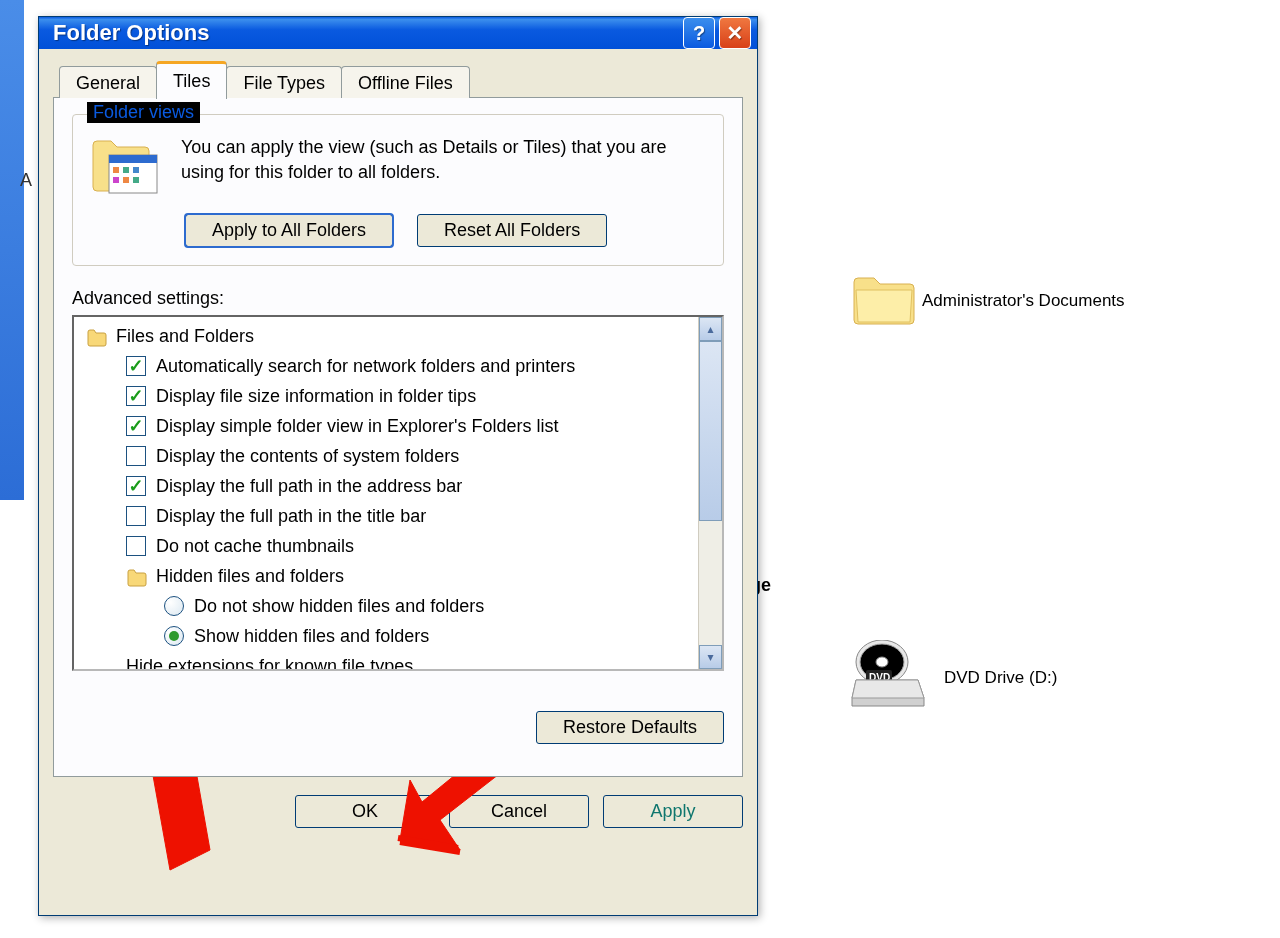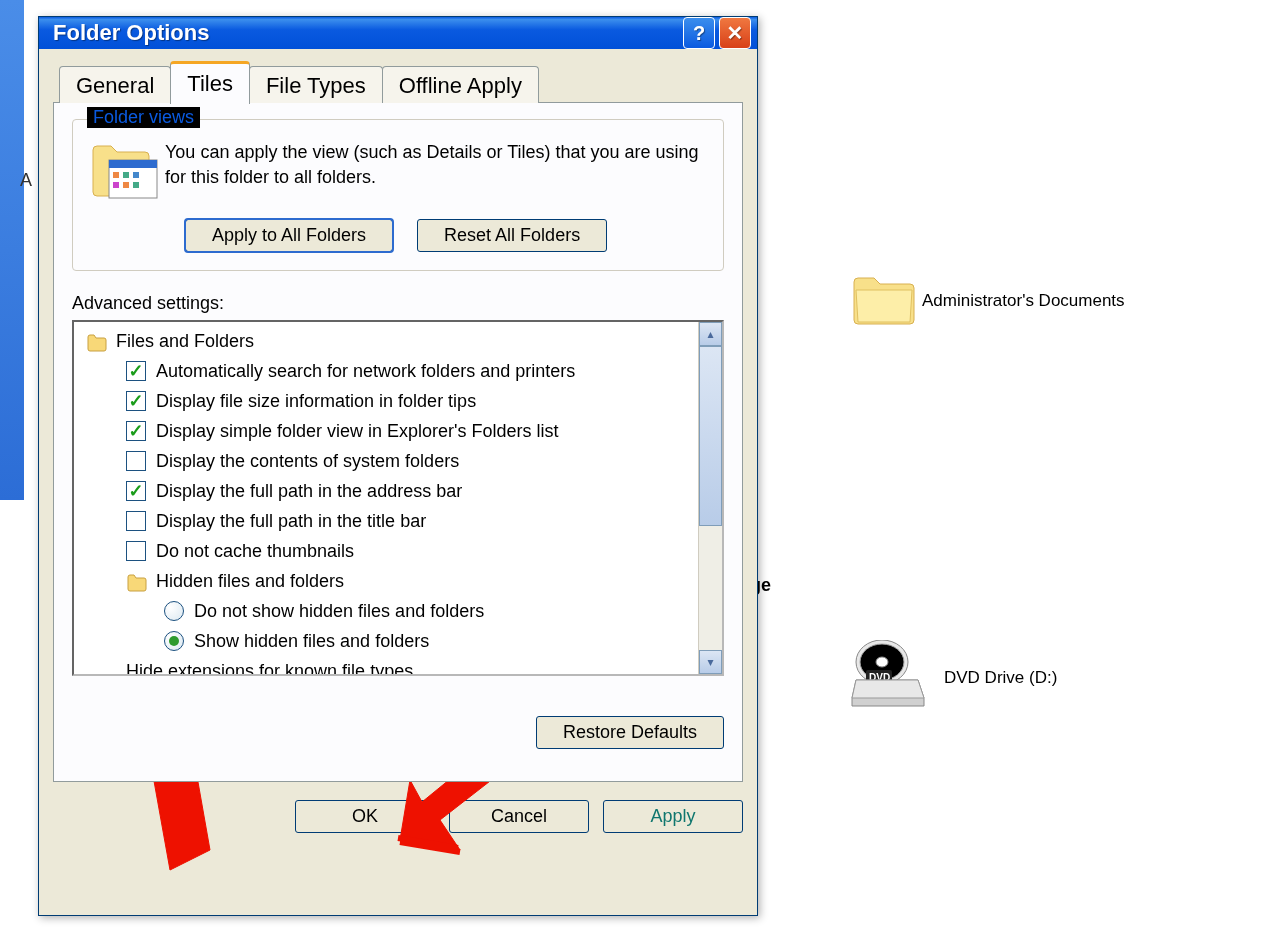--- a/index.html
+++ b/index.html
@@ -110,21 +110,21 @@
   align-items: flex-end;
   padding-left: 6px;
   position: relative;
   z-index: 2;
 }
 .tab {
   border: 1px solid #919b9c;
   border-bottom: none;
   background: #f6f4ec;
   padding: 6px 16px 4px 16px;
-  font-size: 22px;
+  font-size: 18px;
   border-top-left-radius: 4px;
   border-top-right-radius: 4px;
   margin-right: -1px;
   position: relative;
 }
 .tab.active {
   background: #fcfcfe;
   border-top: 3px solid #f5a623;
   padding-top: 7px;
   padding-bottom: 7px;
@@ -150,21 +150,21 @@
   position: absolute;
   top: -13px;
   left: 14px;
   background: #000000;
   padding: 0 6px;
   color: #0a5ae0;
   font-size: 18px;
 }
 .folder-views-row {
   display: flex;
-  gap: 0;
+  gap: 16px;
 }
 .fv-icon { width: 76px; height: 66px; flex-shrink: 0; }
 .fv-text {
   font-size: 18px;
   line-height: 1.4;
   padding-top: 2px;
 }
 .fv-buttons {
   margin-left: 96px;
   margin-top: 10px;
@@ -330,21 +330,21 @@
     <span class="title-text">Folder Options</span>
     <div class="tb-btn tb-help">?</div>
     <div class="tb-btn tb-close">✕</div>
   </div>
 
   <div class="dialog-body">
     <div class="tabstrip">
       <div class="tab">General</div>
       <div class="tab active">Tiles</div>
       <div class="tab">File Types</div>
-      <div class="tab">Offline Apply</div>
+      <div class="tab">Offline Files</div>
     </div>
 
     <div class="tab-panel">
 
       <div class="groupbox">
         <div class="groupbox-title">Folder views</div>
         <div class="folder-views-row">
           <span>
             <svg class="fv-icon" viewBox="0 0 76 66">
               <path d="M4 14 L4 54 Q4 58 8 58 L56 58 Q60 58 60 54 L60 18 Q60 14 56 14 L28 14 L22 8 L8 8 Q4 8 4 12 Z" fill="#f8e08a" stroke="#d8b050"></path>

